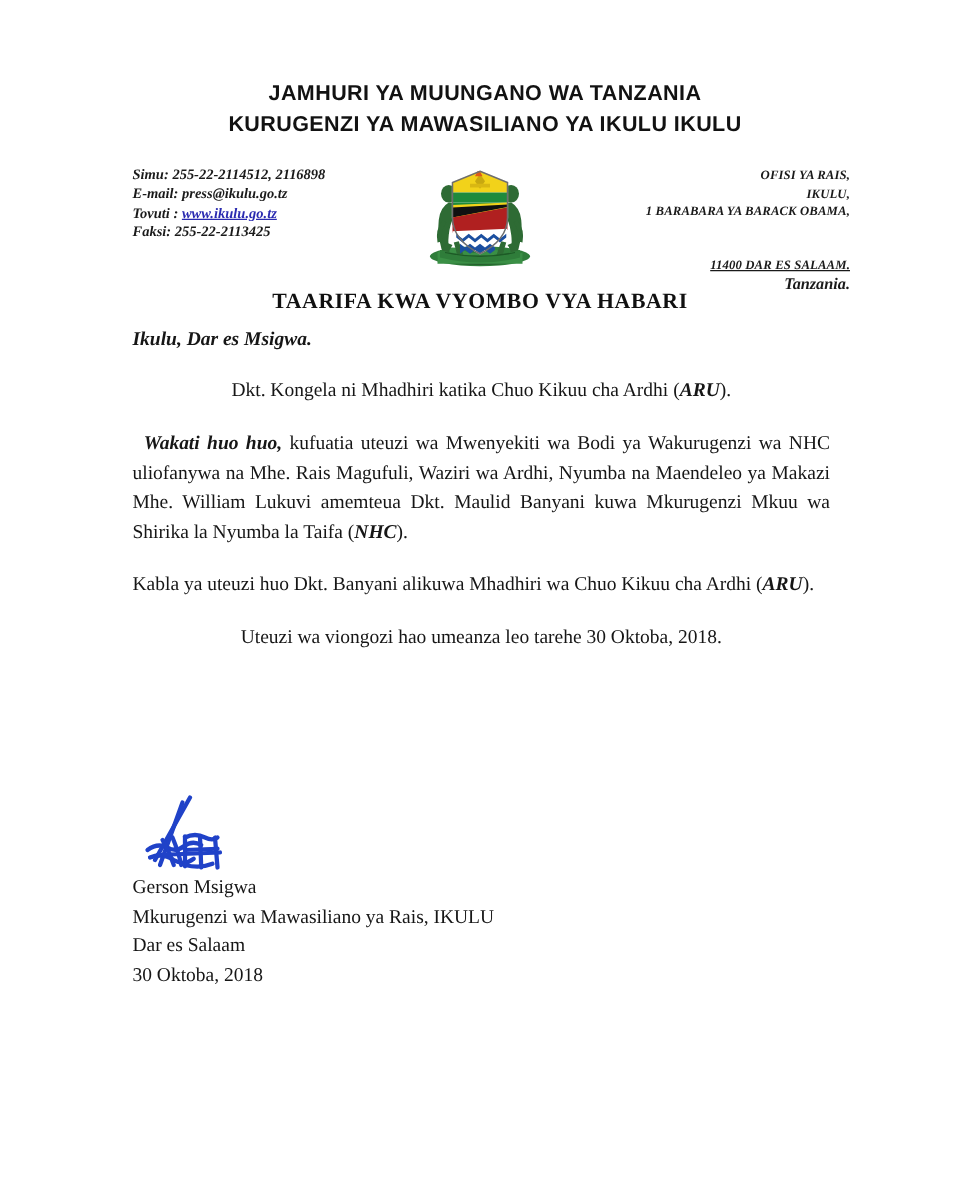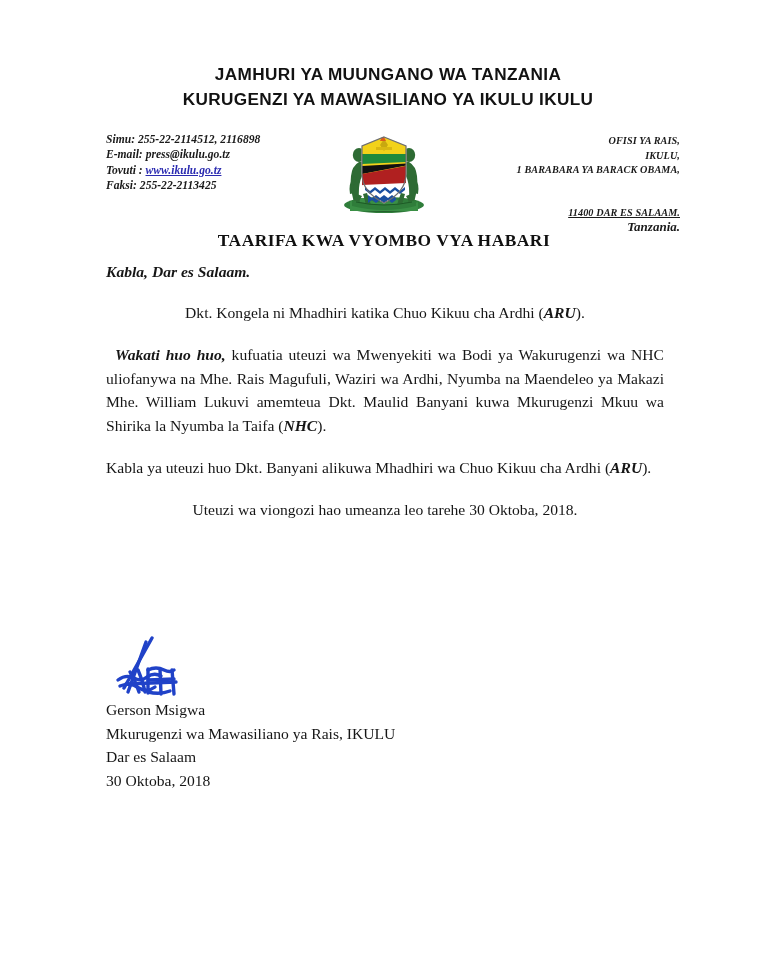--- a/index.html
+++ b/index.html
@@ -243,21 +243,21 @@
       <span class="address-line">1 BARABARA YA BARACK OBAMA,</span>
       <span class="address-line underlined">11400 DAR ES SALAAM.</span>
       <span class="address-line tz">Tanzania.</span>
     </div>
   </div>
 
   <div class="doc-title">TAARIFA KWA VYOMBO VYA HABARI</div>
 
   <div class="body-wrap">
 
-    <div class="dateline">Kabla, Dar es Salaam.</div>
+    <div class="dateline">Ikulu, Dar es Msigwa.</div>
 
 
     <p class="para last-short"><span>Dkt. Kongela ni Mhadhiri katika Chuo Kikuu cha Ardhi (</span><span class="abbr">ARU</span><span>).</span></p>
 
     <p class="para indent-first"><span class="lead-bi">Wakati huo huo,</span><span> kufuatia uteuzi wa Mwenyekiti wa Bodi ya Wakurugenzi wa NHC uliofanywa na Mhe. Rais Magufuli, Waziri wa Ardhi, Nyumba na Maendeleo ya Makazi Mhe. William Lukuvi amemteua Dkt. Maulid Banyani kuwa Mkurugenzi Mkuu wa Shirika la Nyumba la Taifa (</span><span class="abbr">NHC</span><span>).</span></p>
 
     <p class="para"><span>Kabla ya uteuzi huo Dkt. Banyani alikuwa Mhadhiri wa Chuo Kikuu cha Ardhi (</span><span class="abbr">ARU</span><span>).</span></p>
 
     <p class="para last-short">Uteuzi wa viongozi hao umeanza leo tarehe 30 Oktoba, 2018.</p>
   </div>

